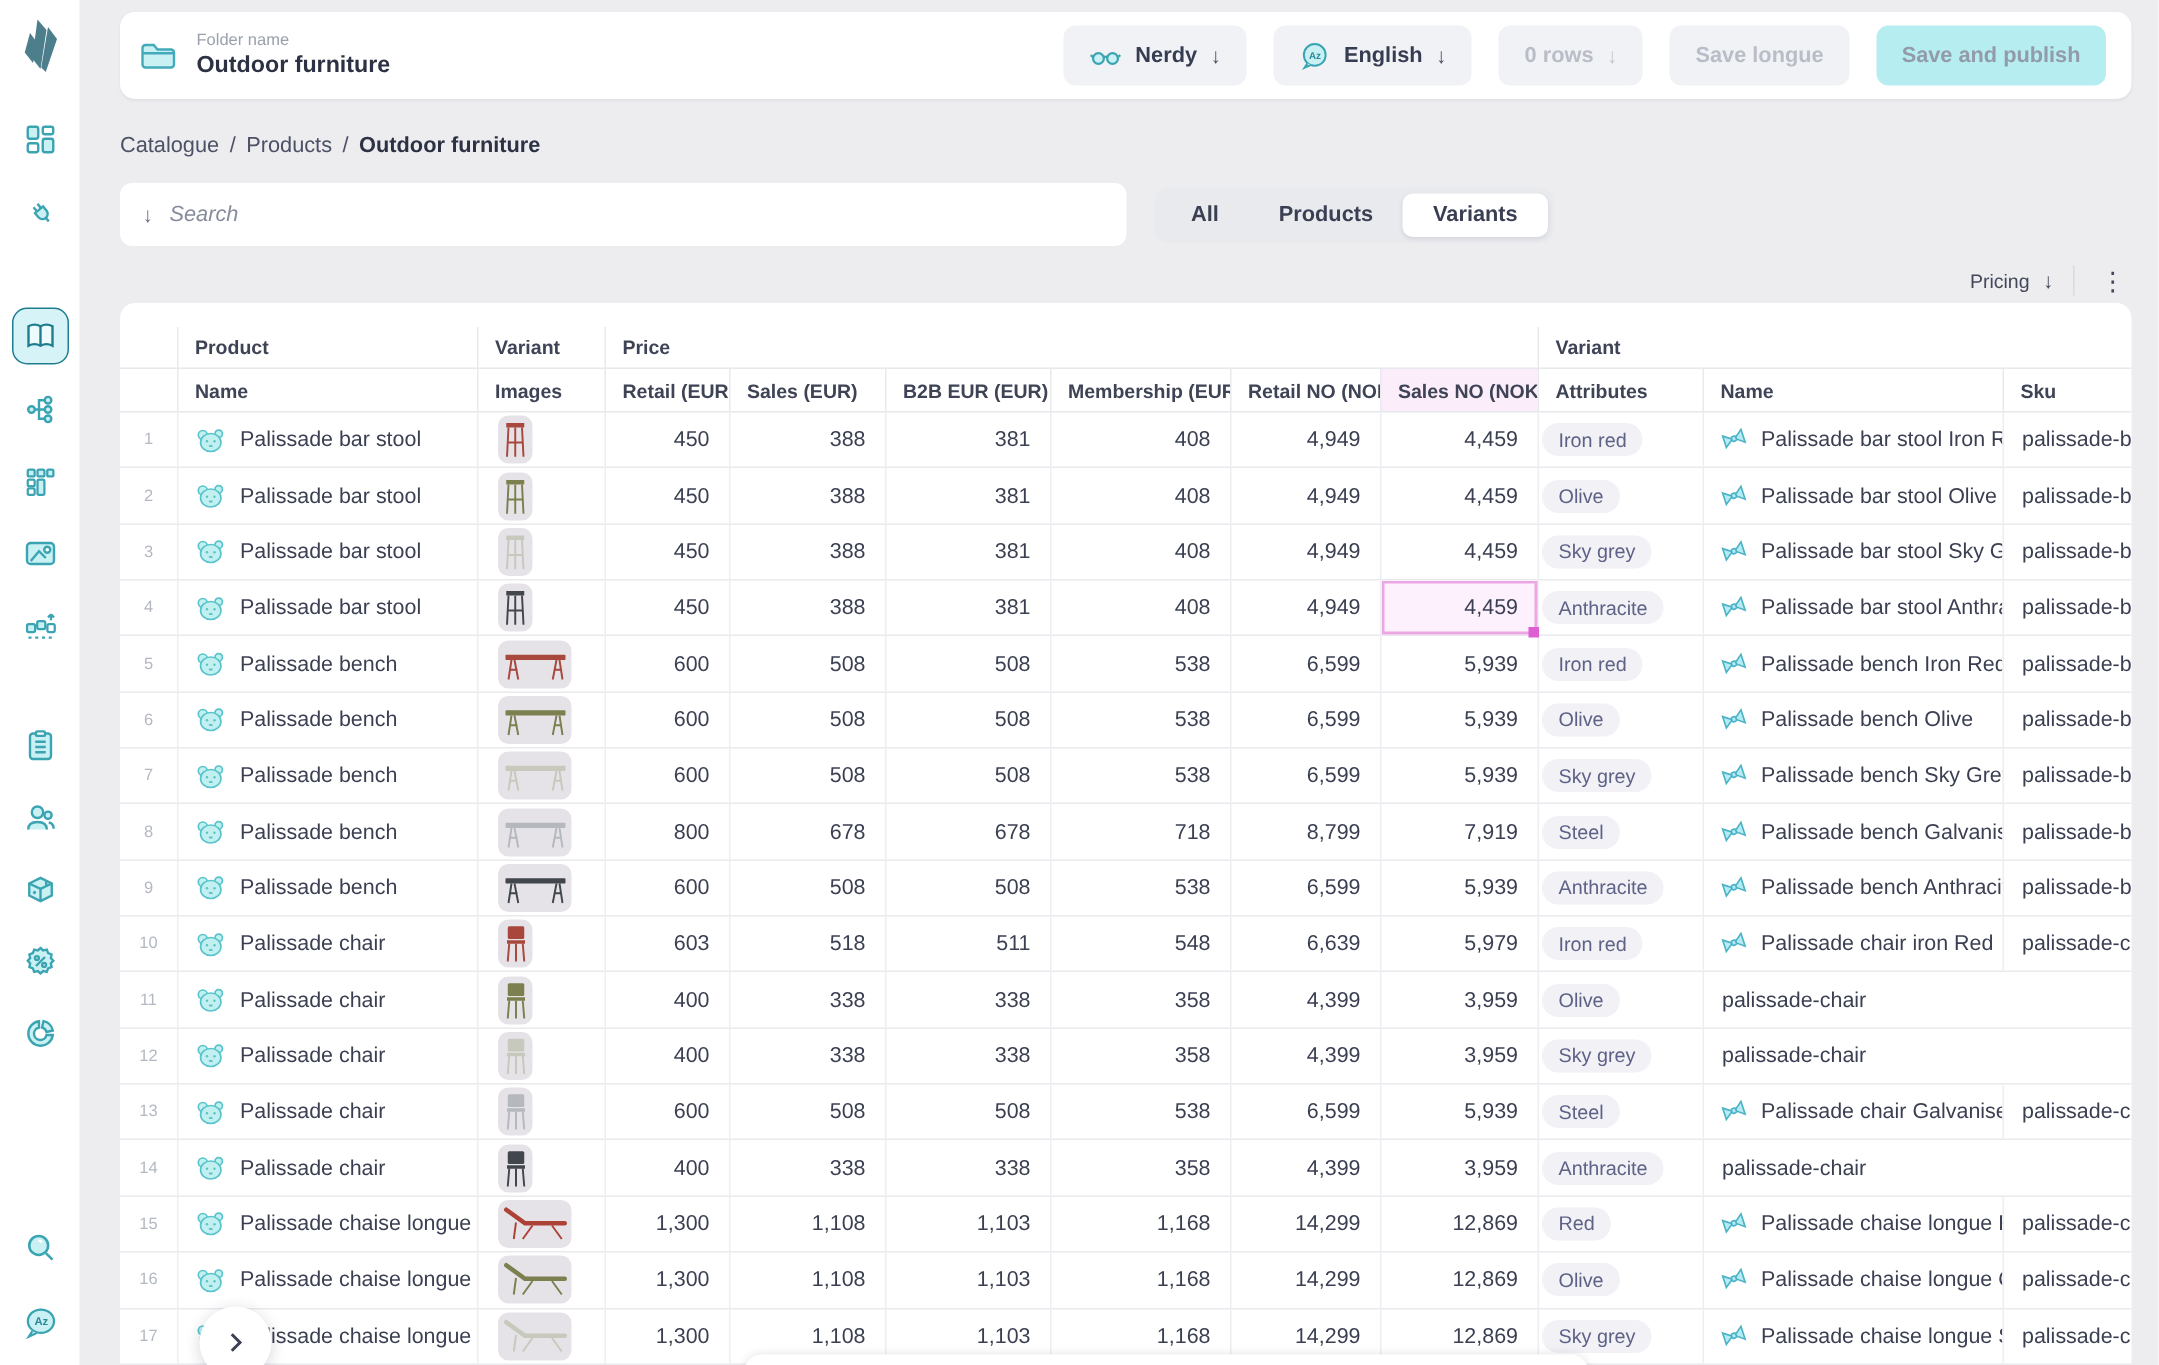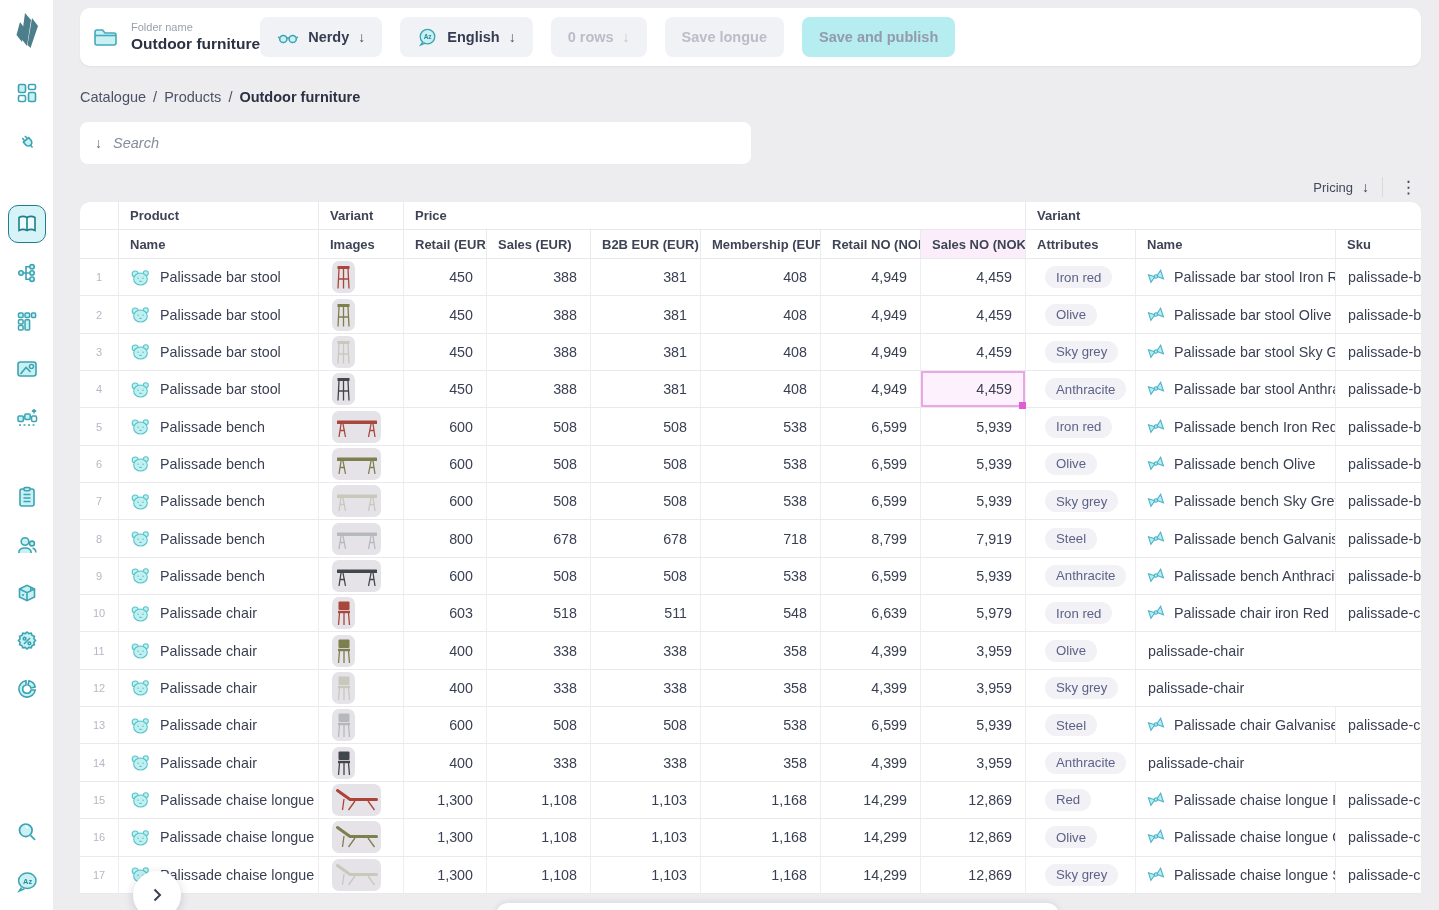--- a/index.html
+++ b/index.html
@@ -14,21 +14,21 @@
   .nav-item + .nav-item { margin-top:24px; }
   .nav-item.active { width:38px; height:38px; background:#d6f4f7; border:1.6px solid #1f7e8d; border-radius:10px; margin-top:52px; }
   .nav-item.after-active { margin-top:18px; }
   .nav-item.section-gap { margin-top:56px; }
   .nav-bottom { margin-top:auto; margin-bottom:16px; display:flex; flex-direction:column; align-items:center; }
   .nav-bottom .nav-item + .nav-item { margin-top:26px; }
 
   
   .main { margin-left:53px; padding:8px 18px 0 27px; height:910px; position:relative; }
 
-  .topcard { background:#fff; border-radius:10px; height:58px; display:flex; align-items:center; justify-content:flex-start; padding:0 17px 0 12px; box-shadow:0 1px 2px rgba(25,30,50,.06); }
+  .topcard { background:#fff; border-radius:10px; height:58px; display:flex; align-items:center; justify-content:space-between; padding:0 17px 0 12px; box-shadow:0 1px 2px rgba(25,30,50,.06); }
   .folder-block { display:flex; align-items:center; gap:12px; }
   .folder-meta { display:flex; flex-direction:column; gap:2px; }
   .folder-label { font-size:11px; color:#9aa0ac; }
   .folder-title { font-size:15.5px; font-weight:700; color:#2c3143; }
   .hbuttons { display:flex; align-items:center; gap:18px; }
   .btn { height:40px; border-radius:8px; background:#f1f2f5; display:flex; align-items:center; gap:9px; padding:0 17px; font-size:14.5px; font-weight:700; color:#363c52; border:none; cursor:pointer; font-family:inherit; }
   .btn .arrow { font-weight:400; font-size:14px; color:#4a4f63; }
   .btn.dim { color:#b9bdc7; }
   .btn.dim .arrow { color:#c3c6ce; }
   .btn.publish { background:#b5edf0; color:#939ba9; }
@@ -49,40 +49,40 @@
 
   .sort-row { margin-top:12px; height:22px; display:flex; align-items:center; justify-content:flex-end; }
   .sort-label { font-size:13px; color:#42475a; cursor:pointer; }
   .sort-arrow { margin-left:9px; color:#42475a; font-size:14px; cursor:pointer; }
   .vdiv { width:1px; height:20px; background:#d8dade; margin:0 13px; }
   .kebab { color:#42475a; font-size:17px; line-height:1; cursor:pointer; padding:0 4px; }
 
   
   .table-card { margin-top:4px; background:#fff; border-radius:10px 10px 0 0; width:1341px; overflow:hidden; }
   .grid-cols { display:grid; grid-template-columns:38px 200px 85px 83px 104px 110px 120px 100px 105px 110px 200px minmax(0,1fr); }
-  .grid-groups { display:grid; grid-template-columns:38px 200px 85px 622px minmax(0,1fr); }
+  .grid-groups { display:grid; grid-template-columns:38px 200px 85px 622px minmax(0,1fr);margin-top:16px; }
   .tgroups { height:28px; border-bottom:1px solid #e6e8ec; }
   .gcell { display:flex; align-items:center; padding-left:11px; font-size:13px; font-weight:700; color:#3e4456; border-left:1px solid #e9eaee; }
   .gcell:first-child { border-left:none; }
   .tcols { height:29px; border-bottom:1px solid #e6e8ec; }
   .hcell { display:flex; align-items:center; padding-left:11px; font-size:13px; font-weight:700; color:#3e4456; border-left:1px solid #e9eaee; cursor:pointer; overflow:hidden; white-space:nowrap; }
   .hcell:first-child { border-left:none; cursor:default; }
   .hcell.hpink { background:#fbeefa; }
 
   .tr { height:37.35px; border-bottom:1px solid #e9eaee; }
   .td { display:flex; align-items:center; border-left:1px solid #edeef2; overflow:hidden; cursor:pointer; }
   .td:first-child { border-left:none; }
   .td.num { justify-content:center; font-size:11px; color:#b4b8c2; }
   .td.name { padding-left:12px; gap:10px; font-size:14.3px; white-space:nowrap; }
   .td.imgc { padding-left:13px; }
   .thumb { background:#e6e3e8; border-radius:7px; display:flex; align-items:center; justify-content:center; height:32px; }
   .thumb.stool,.thumb.chair { width:23px; }
   .thumb.bench,.thumb.chaise { width:49px; }
   .td.price { justify-content:flex-end; padding-right:13px; font-size:14.3px; }
-  .td.attrc { padding-left:19px; }
+  .td.attrc { padding-left:2px; }
   .pill { background:#f1f1f6; color:#5e6287; font-size:13.2px; padding:3.5px 11px; border-radius:20px; white-space:nowrap; }
   .td.vname { padding-left:11px; gap:9px; font-size:14.3px; white-space:nowrap; }
   .td.vname span.txt { overflow:hidden; white-space:nowrap; }
   .td.sku { padding-left:12px; font-size:14.3px; white-space:nowrap; }
   .td.sel { background:#fdf1fd; box-shadow:inset 0 0 0 2px #eba7e4; position:relative; overflow:visible; }
   .td.sel::after { content:''; position:absolute; width:7px; height:7px; background:#de5fd3; right:-1px; bottom:-2px; z-index:2; }
 
   .fab { position:absolute; left:80px; top:871px; width:48px; height:48px; border-radius:50%; background:#fff; box-shadow:0 2px 10px rgba(30,35,60,.18); display:flex; align-items:center; justify-content:center; z-index:10; border:none; cursor:pointer; }
   .bottom-bar { position:absolute; left:443px; top:903px; width:563px; height:16px; background:#fff; border-radius:12px 12px 0 0; box-shadow:0 -1px 6px rgba(30,35,60,.10); z-index:9; }
 
@@ -295,20 +295,25 @@
 
   <div class="breadcrumb">
     <span class="crumb">Catalogue</span><span class="sep">/</span><span class="crumb">Products</span><span class="sep">/</span><span class="current">Outdoor furniture</span>
   </div>
 
   <div class="toolbar-row">
     <div class="searchbox">
       <span class="sarrow">↓</span>
       <input type="text" placeholder="Search" style="">
     </div>
+    <div class="tabs">
+      <div class="tab">All</div>
+      <div class="tab">Products</div>
+      <div class="tab active">Variants</div>
+    </div>
   </div>
 
   <div class="sort-row">
     <span class="sort-label">Pricing</span>
     <span class="sort-arrow">↓</span>
     <span class="vdiv"></span>
     <span class="kebab">⋮</span>
   </div>
 
   <div class="table-card">

